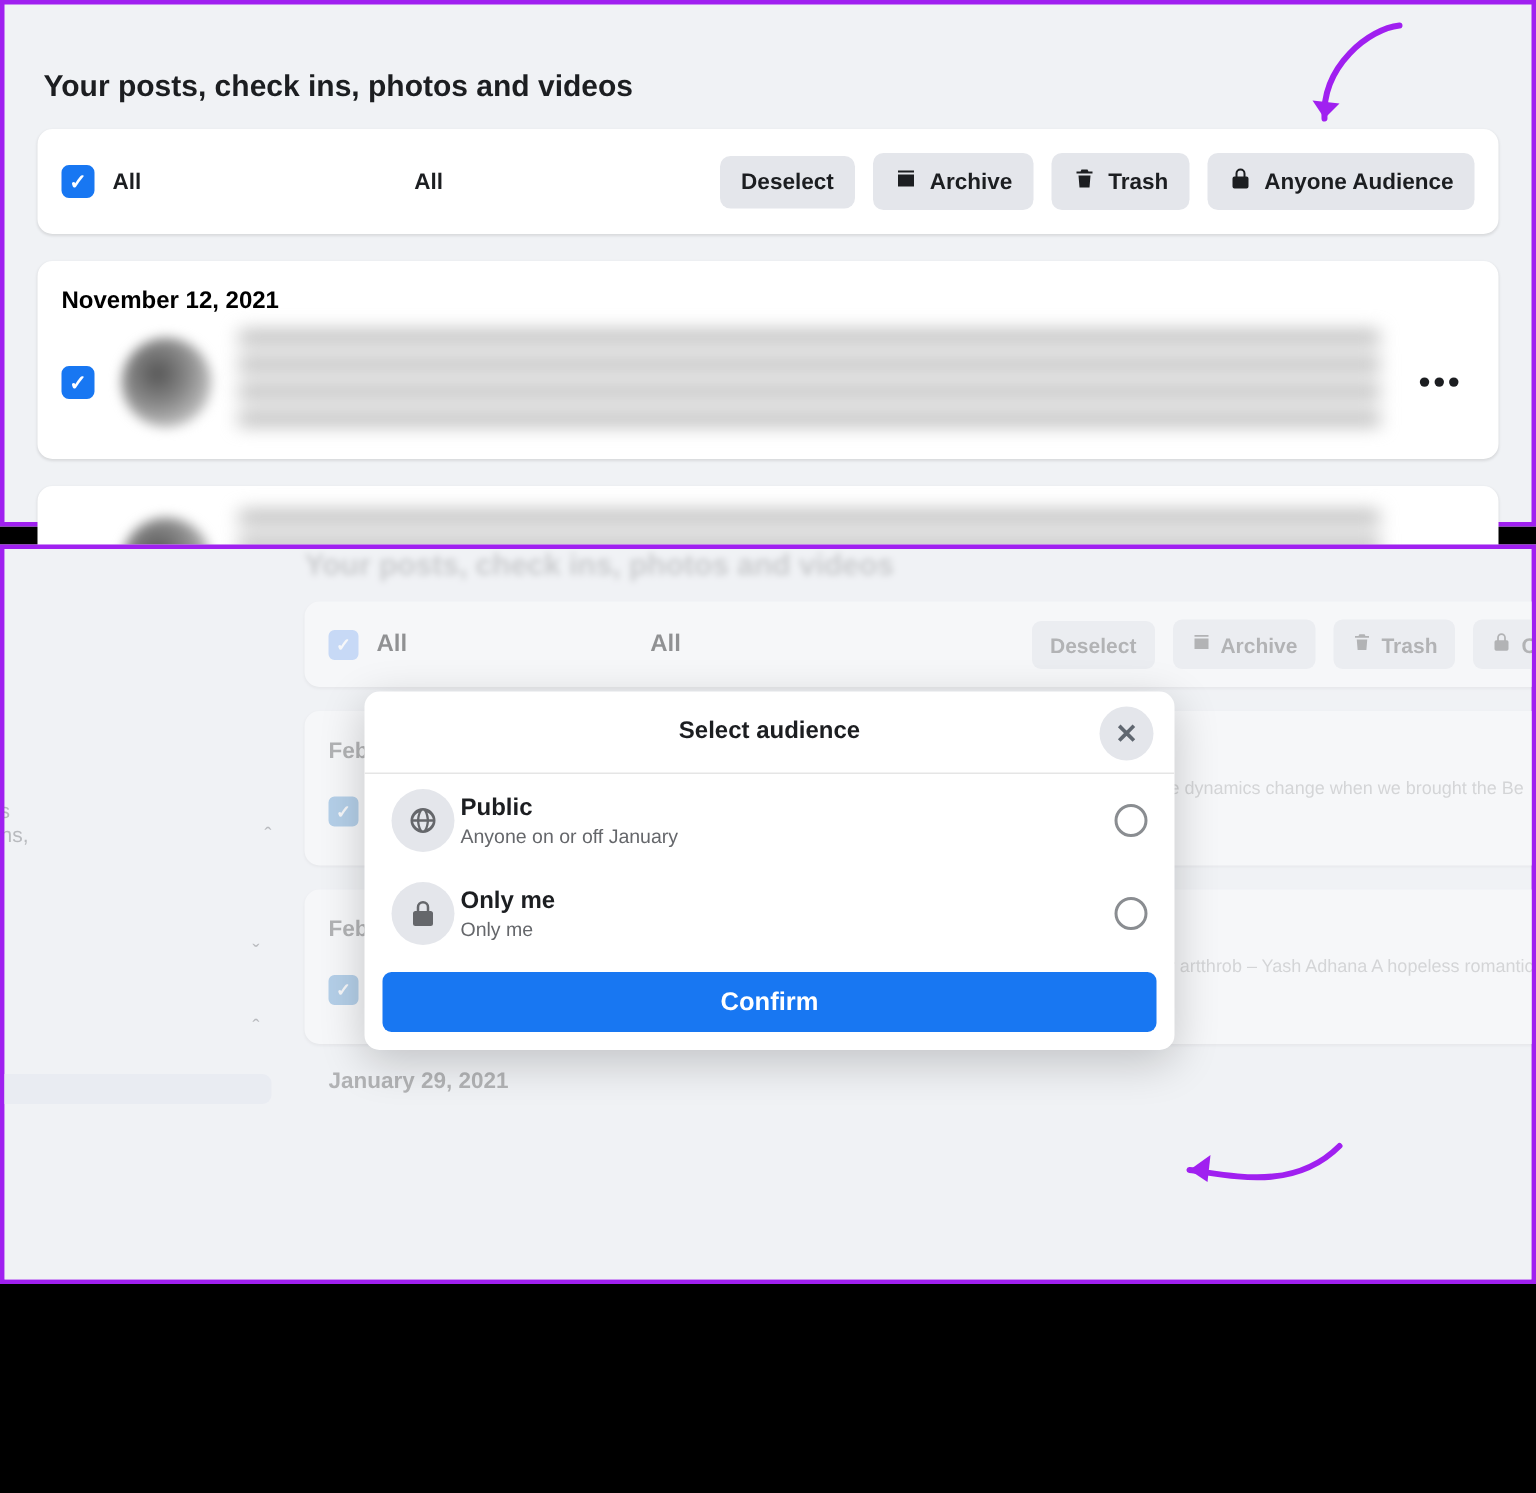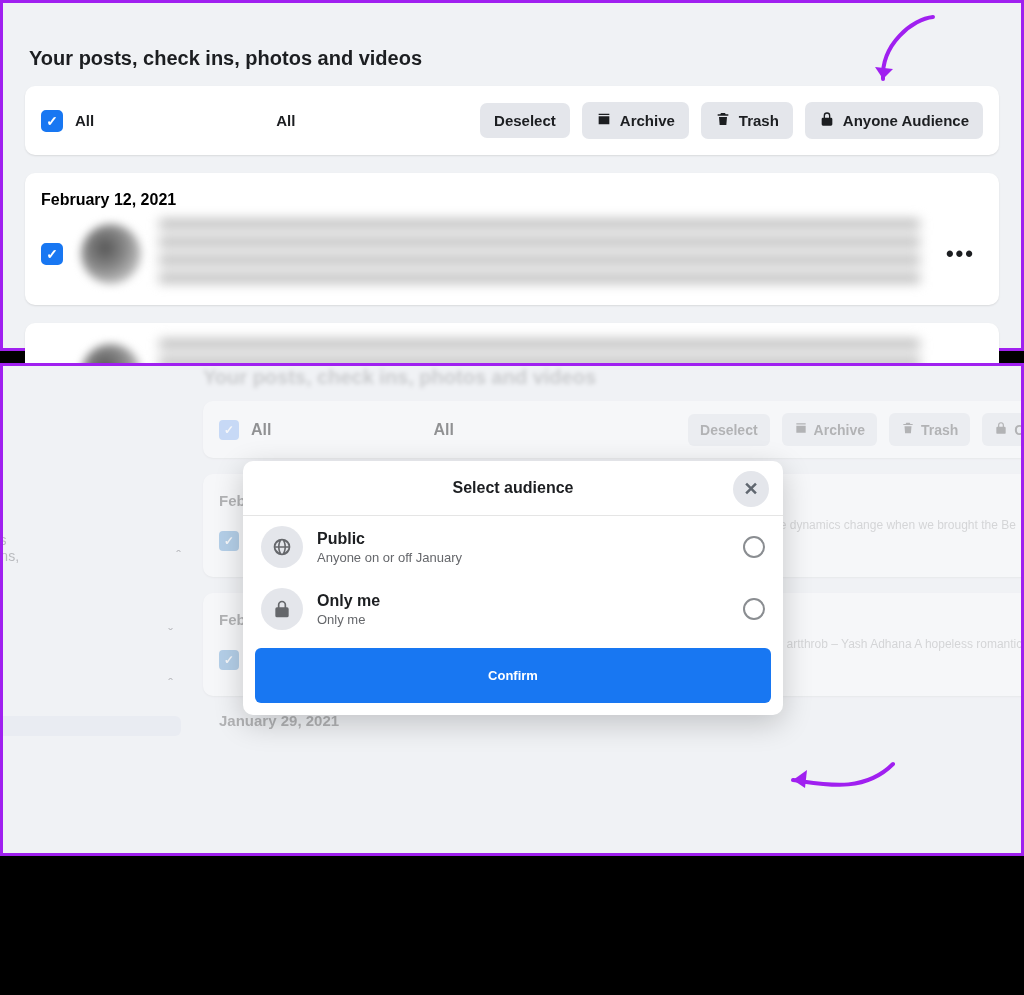--- a/index.html
+++ b/index.html
@@ -163,39 +163,39 @@
     border-bottom: 1px solid #e5e5e5;
   }
   .modal-title { font-size: 16px; font-weight: 700; color: var(--text);}
   .modal-close {
     position:absolute; right: 14px; top: 10px;
     width: 36px; height: 36px; border-radius: 50%; background: var(--btn-bg);
     display:flex; align-items:center; justify-content:center; cursor:pointer;
     color: #606770; font-size: 18px; font-weight: bold;
   }
   .opt-row {
-    display:flex; align-items:center; gap: 14px; padding: 10px 18px;
+    display:flex; align-items:center; gap: 4px; padding: 10px 18px;
     cursor:pointer;
   }
   .opt-icon {
     width: 42px; height: 42px; border-radius: 50%; background: #e4e6eb;
     display:flex; align-items:center; justify-content:center; color:#65676b;
   }
   .opt-icon svg { width: 20px; height: 20px; }
   .opt-text { flex:1; }
   .opt-label { font-size: 16px; font-weight: 600; color: var(--text);}
   .opt-sub { font-size: 13px; color: var(--text-secondary); margin-top: 2px;}
   .radio {
     width: 22px; height: 22px; border-radius: 50%; border: 2px solid #8a8d91;
     background: #fff;
   }
   .modal-footer { padding: 8px 12px 12px; }
   .confirm-btn {
-    width: 100%; background: var(--blue); color: #fff; font-size: 13px; font-weight: 600;
-    border: none; border-radius: 6px; padding: 20px 0; cursor: pointer;
+    width: 100%; background: var(--blue); color: #fff; font-size: 17px; font-weight: 600;
+    border: none; border-radius: 6px; padding: 10px 0; cursor: pointer;
   }
 </style>
 </head>
 <body>
 
 <div class="panel1">
 
   <div class="page-title">Your posts, check ins, photos and videos</div>
 
   <div class="card">
@@ -228,21 +228,21 @@
           <svg viewBox="0 0 24 24">
               <path fill="currentColor" d="M12 2a5 5 0 00-5 5v3H6a2 2 0 00-2 2v8a2 2 0 002 2h12a2 2 0 002-2v-8a2 2 0 00-2-2h-1V7a5 5 0 00-5-5zm-3 5a3 3 0 116 0v3H9V7z"></path>
             </svg>
         </span>
         <span>Anyone Audience</span>
       </button>
     </div>
   </div>
 
   <div class="card">
-    <div class="date-label">February 12, 2021</div>
+    <div class="date-label">November 12, 2021</div>
     <div class="entry-row">
       <span class="checkbox">✓</span>
       <div class="entry-body">
         <div class="blur-img"></div>
         <div class="blur-text"></div>
       </div>
       <div class="dots">•••</div>
     </div>
   </div>
 

